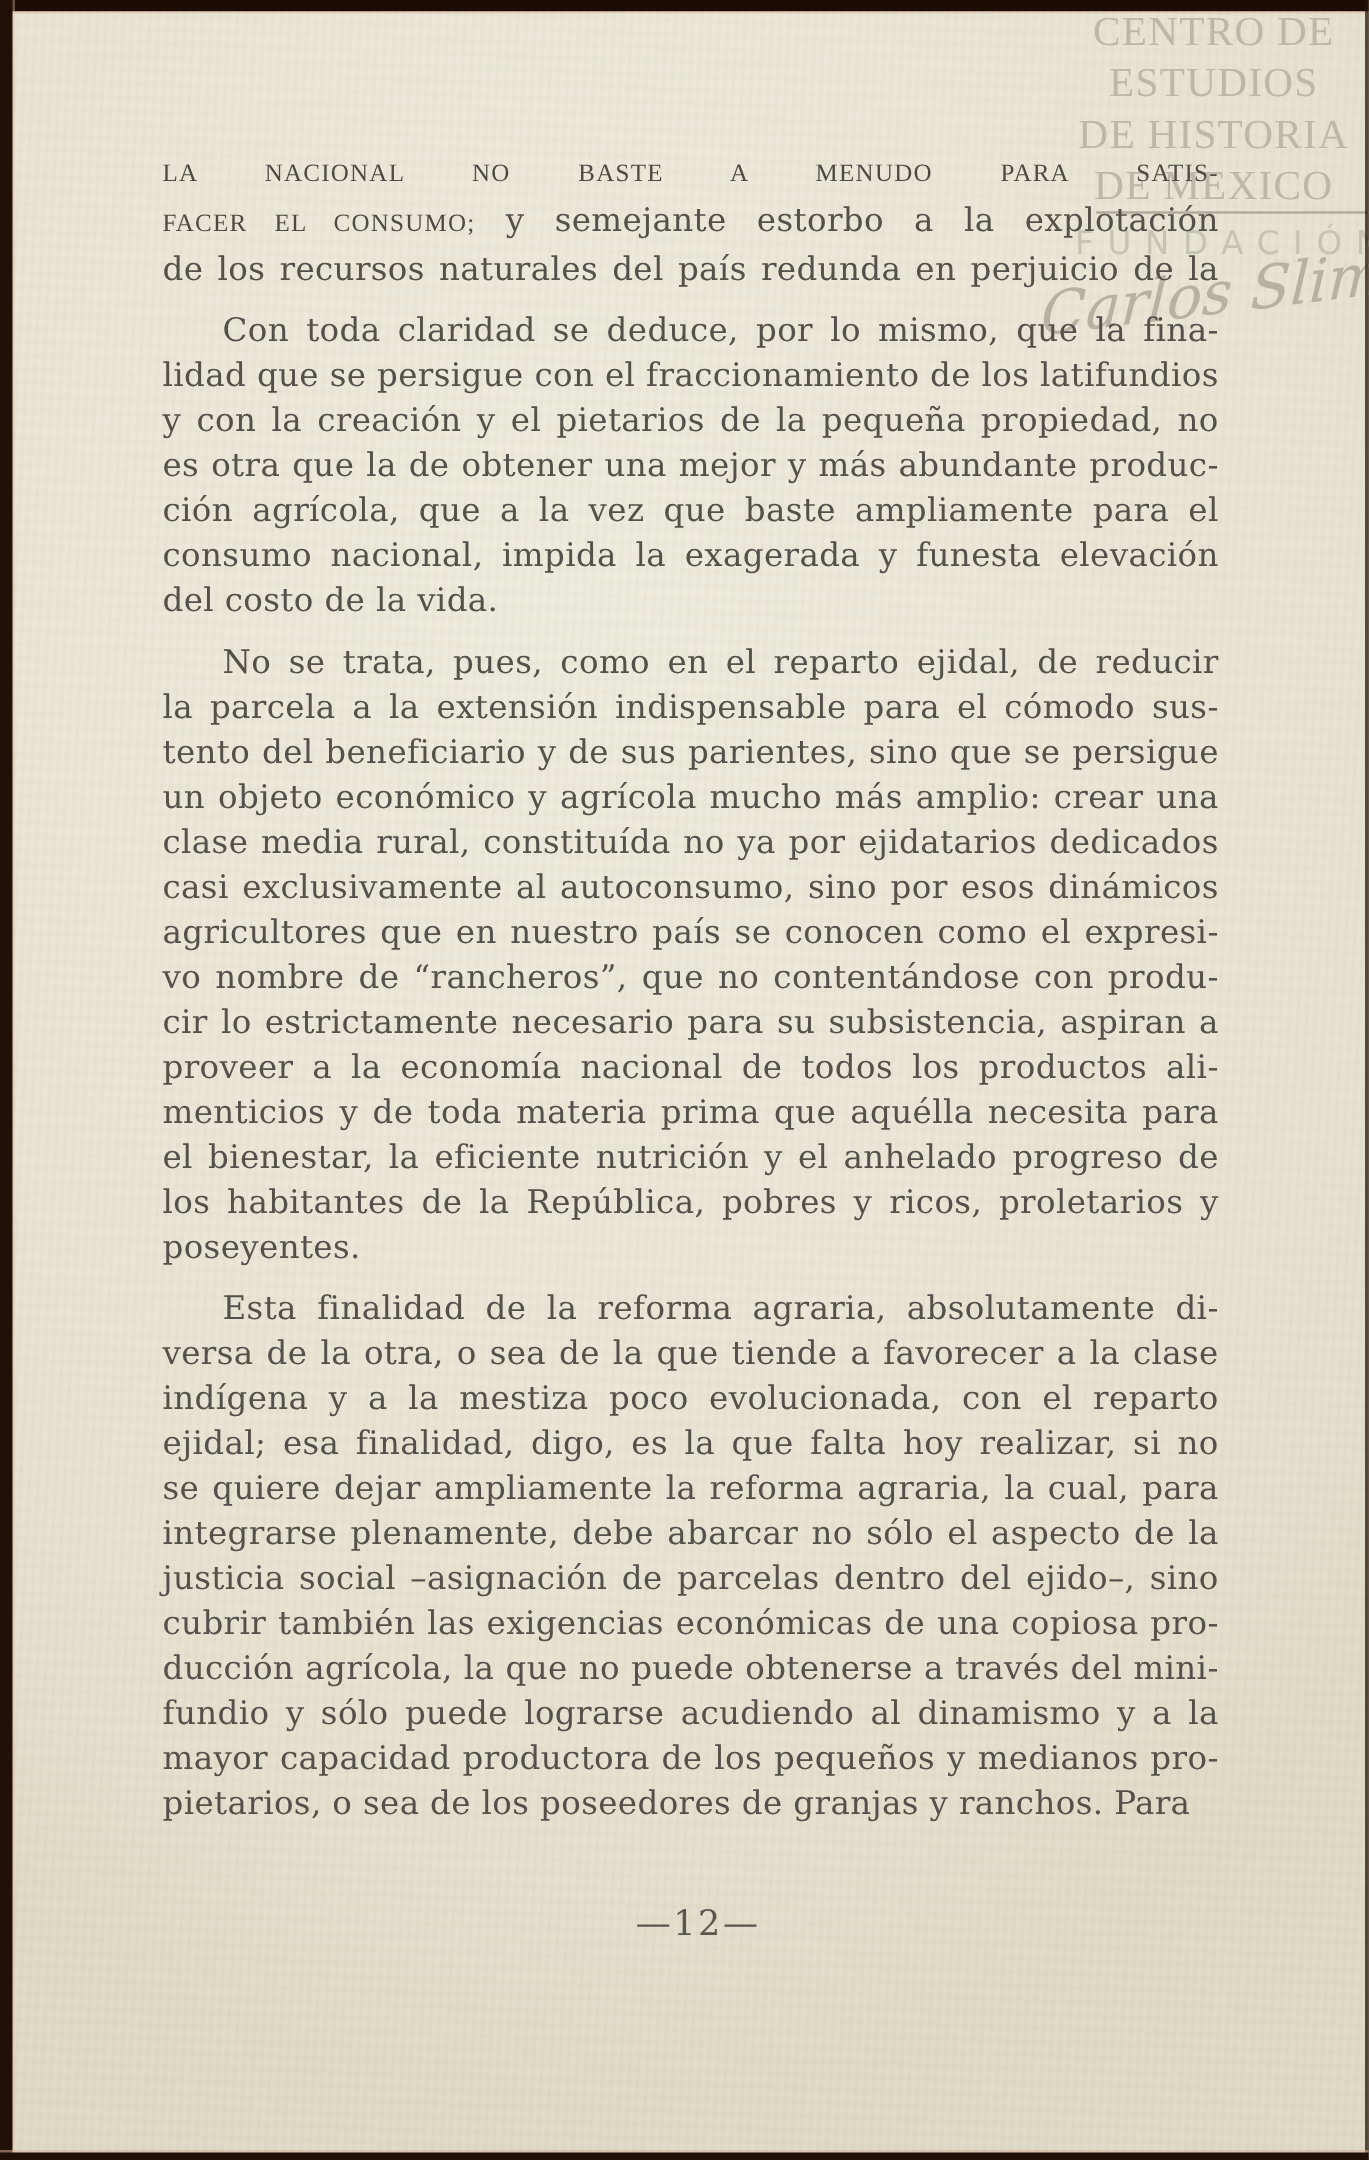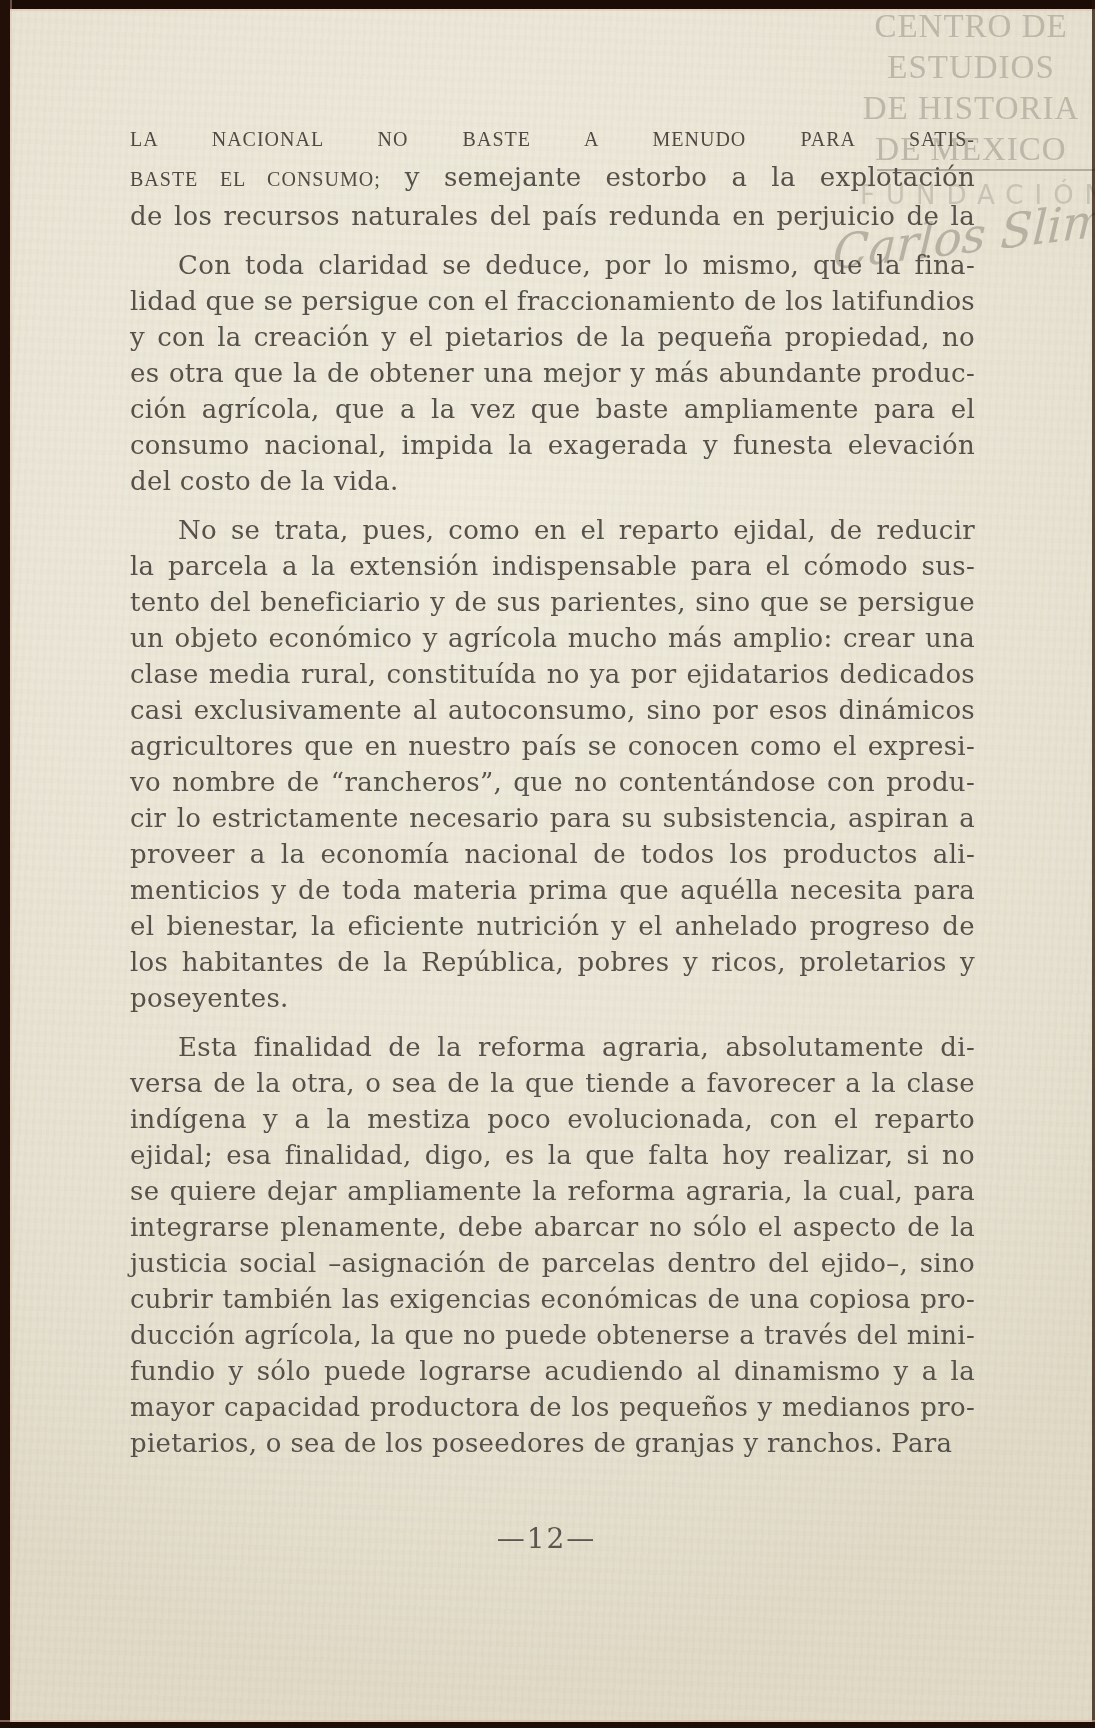--- a/index.html
+++ b/index.html
@@ -59,21 +59,21 @@
   .caps-line, .caps{
     font-family:"Liberation Serif","DejaVu Serif",serif;
     font-size:20px;color:#4e4a43;letter-spacing:1px;
   }
   .caps-line{line-height:38px;}
   .line2{line-height:38px;}
   .para + .para{margin-top:13px;}
   .para.indent .tl:first-child{text-indent:48px;}
 
   .page-number{
-    position:absolute;top:1522px;left:124px;width:845px;z-index:3;
+    position:absolute;top:1522px;left:136px;width:845px;z-index:3;
     text-align:center;color:#5a564e;font-size:28px;letter-spacing:2px;
   }
 </style>
 </head>
 <body>
 
 <div id="screen">
   <div class="paper"></div>
   <div class="grain"></div>
 
@@ -83,21 +83,21 @@
     <div>DE HISTORIA</div>
     <div>DE MEXICO</div>
   </div>
   <div class="wm-rule"></div>
   <div class="wm-foundation">FUNDACIÓN</div>
   <div class="signature">Carlos Slim</div>
 
   <div class="textblock">
     <div class="para">
       <div class="tl caps-line">LA NACIONAL NO BASTE A MENUDO PARA SATIS-</div>
-      <div class="tl line2"><span class="caps">BASTE EL CONSUMO;</span><span> y semejante estorbo a la explotación</span></div>
+      <div class="tl line2"><span class="caps">FACER EL CONSUMO;</span><span> y semejante estorbo a la explotación</span></div>
       <div>
           <div class="tl">de los recursos naturales del país redunda en perjuicio de la</div>
         </div>
     </div>
     <div class="para indent">
         <div class="tl">Con toda claridad se deduce, por lo mismo, que la fina-</div>
         <div class="tl">lidad que se persigue con el fraccionamiento de los latifundios</div>
         <div class="tl">y con la creación y el pietarios de la pequeña propiedad, no</div>
         <div class="tl">es otra que la de obtener una mejor y más abundante produc-</div>
         <div class="tl">ción agrícola, que a la vez que baste ampliamente para el</div>

